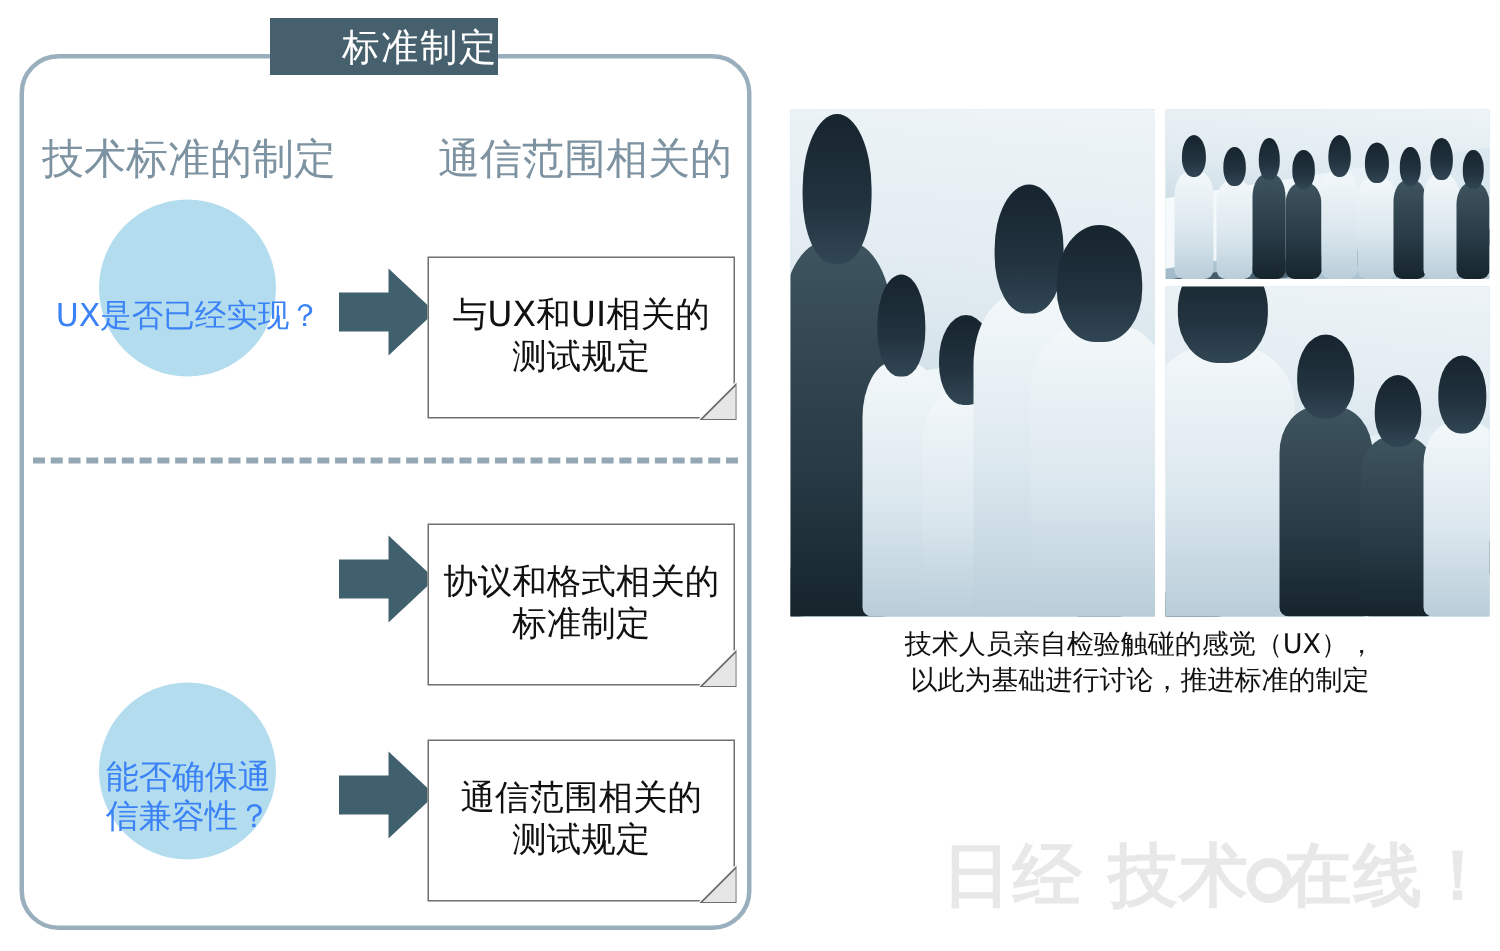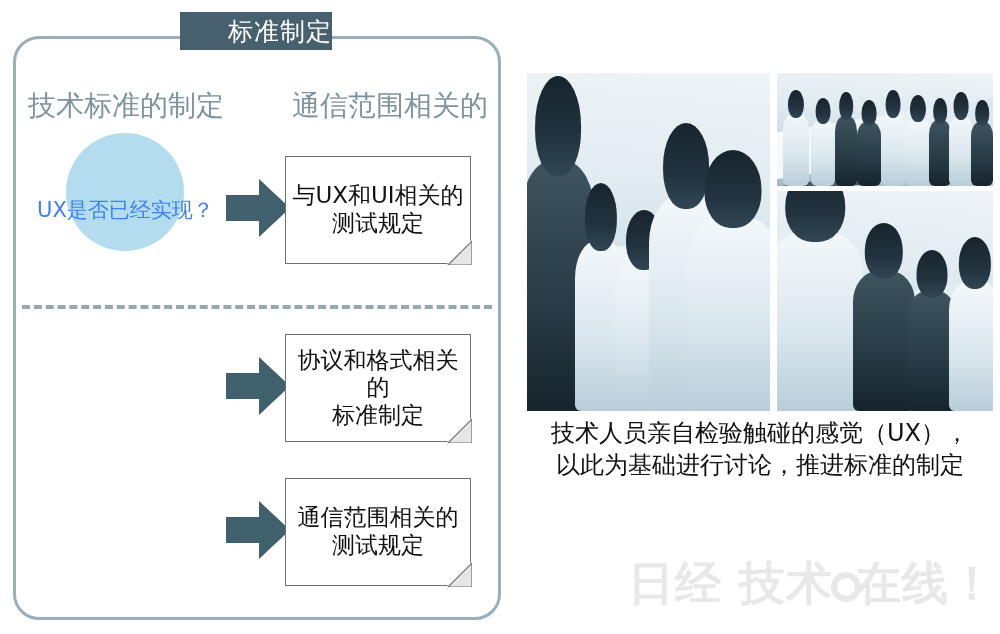--- a/index.html
+++ b/index.html
@@ -100,22 +100,22 @@
 
   .arrow-cell {
     position: absolute;
     left: 213px; top: 22px;
     width: 66px; height: 62px;
   }
   .arrow-cell svg { display: block; }
 
   .note-cell {
     position: absolute;
-    left: 272px; top: 1px;
-    width: 186px; height: 108px;
+    left: 272px; top: 16px;
+    width: 205px; height: 108px;
   }
   .note-box {
     position: absolute;
     inset: 0;
     border: 1.5px solid #6f6f6f;
     background: #ffffff;
     box-sizing: border-box;
   }
   .note-text {
     position: absolute;
@@ -198,21 +198,21 @@
   .fig.dark {
     background: linear-gradient(180deg, #3e545f 0%, #273a45 60%, #16242c 100%);
   }
 
   #caption {
     position: absolute;
     left: 0; top: 418px;
     width: 480px;
     text-align: center;
     color: #111111;
-    font-size: 24px;
+    font-size: 18px;
     line-height: 1.32;
     white-space: pre-line;
   }
 
   #watermark {
     position: absolute;
     left: 108px; top: 556px;
     width: 372px;
     height: 54px;
     color: #e8e8e8;
@@ -281,20 +281,25 @@
       <div class="note-text">协议和格式相关的
 标准制定</div>
       <svg class="note-fold" viewBox="0 0 26 26">
         <polygon points="26,0 26,26 0,26" fill="#ffffff"></polygon>
         <polygon points="26,2 26,26 2,26" fill="#e6e6e6" stroke="#6f6f6f" stroke-width="1.2"></polygon>
       </svg>
     </div>
   </div>
 
   <div class="row" id="row-2">
+    <div class="question-cell">
+      <div class="q-circle"></div>
+      <div class="q-text">能否确保通
+信兼容性？</div>
+    </div>
     <div class="arrow-cell">
       <svg width="66" height="62" viewBox="0 0 66 62" aria-hidden="true">
         <polygon points="0,18 33,18 33,2 64,31 33,60 33,44 0,44" fill="#41606e"></polygon>
       </svg>
     </div>
     <div class="note-cell">
       <div class="note-box"></div>
       <div class="note-text">通信范围相关的
 测试规定</div>
       <svg class="note-fold" viewBox="0 0 26 26">

